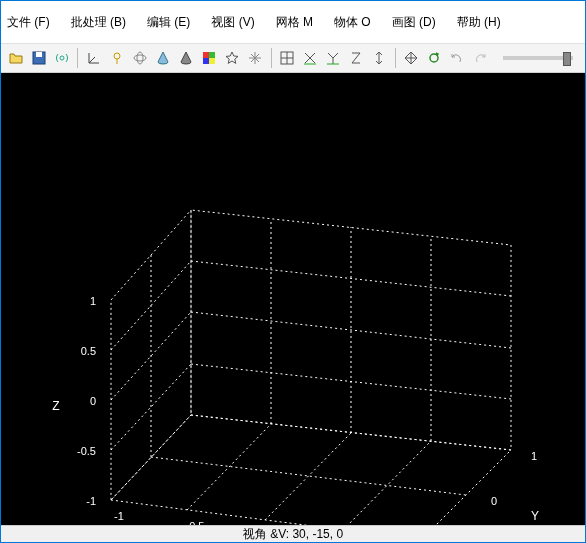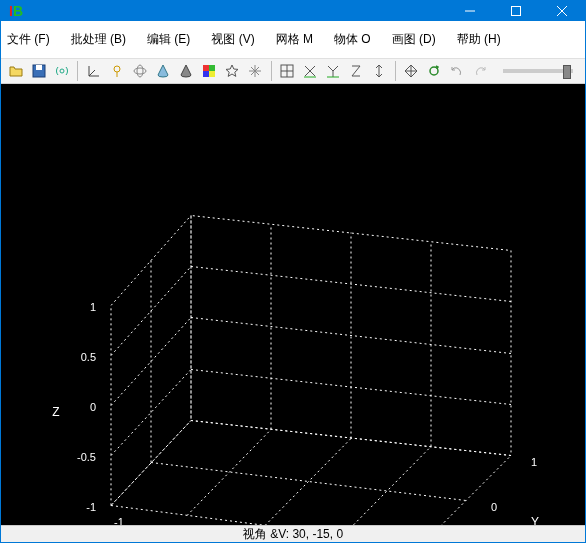--- a/index.html
+++ b/index.html
@@ -22,42 +22,20 @@
 .viewport{flex:1;background:#000;position:relative}
 .statusbar{height:16px;background:#f0f0f0;border-top:1px solid #ccc;display:flex;align-items:center;justify-content:center;color:#000}
 .axis-label{fill:#fff;font-size:12px}
 .tick{fill:#fff;font-size:11px}
 </style>
 </head>
 <body>
 
 <div class="window">
 
-  <div class="titlebar">
-    <span class="logo"><span class="l1">I</span><span class="l2">B</span></span>
-    <span class="title"></span>
-    <div class="winbtns">
-      <div class="winbtn">
-          <svg width="10" height="10">
-            <line x1="0" y1="5" x2="10" y2="5" stroke-width="1"></line>
-          </svg>
-        </div>
-      <div class="winbtn">
-          <svg width="10" height="10">
-            <rect x="0.5" y="0.5" width="9" height="9" stroke-width="1"></rect>
-          </svg>
-        </div>
-      <div class="winbtn">
-          <svg width="10" height="10">
-            <line x1="0" y1="0" x2="10" y2="10"></line>
-            <line x1="10" y1="0" x2="0" y2="10"></line>
-          </svg>
-        </div>
-    </div>
-  </div>
 
   <div class="menubar">
     <span class="menuitem">文件 (F)</span>
     <span class="menuitem">批处理 (B)</span>
     <span class="menuitem">编辑 (E)</span>
     <span class="menuitem">视图 (V)</span>
     <span class="menuitem">网格 M</span>
     <span class="menuitem">物体 O</span>
     <span class="menuitem">画图 (D)</span>
     <span class="menuitem">帮助 (H)</span>

